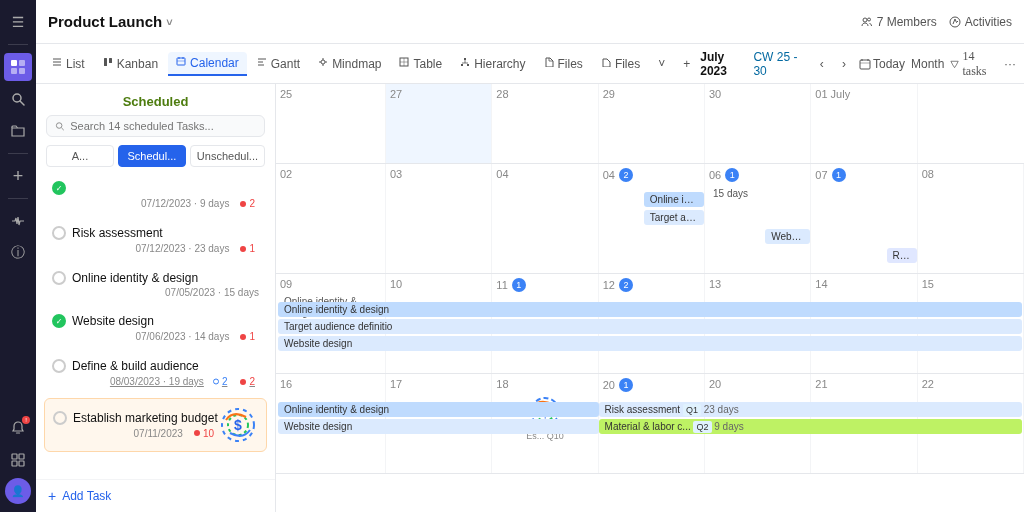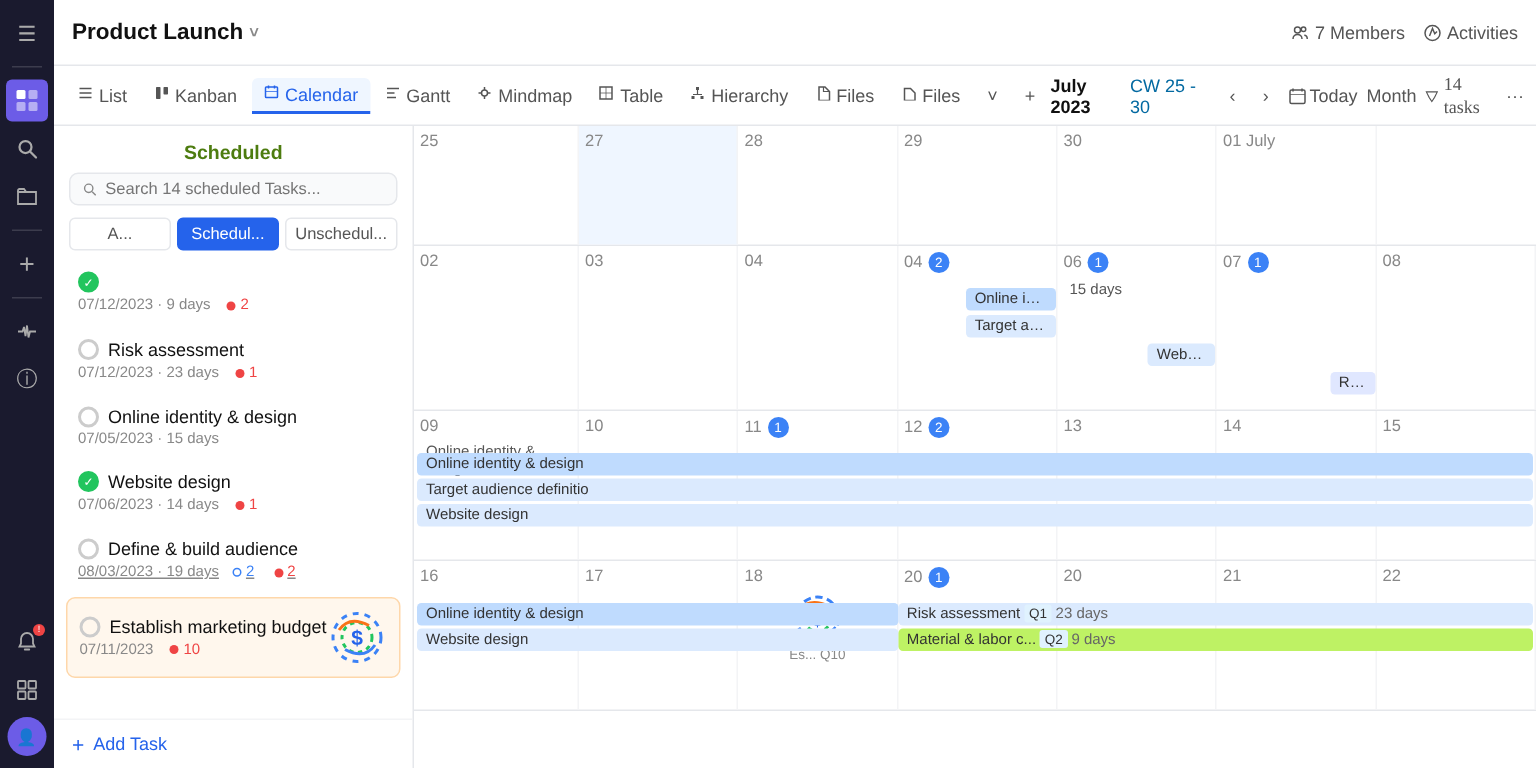--- a/index.html
+++ b/index.html
@@ -64,21 +64,21 @@
       flex: 1; padding: 4px 6px; border-radius: 4px; border: 1px solid #e5e7eb;
       font-size: 11px; cursor: pointer; background: #fff; color: #555; text-align: center;
     }
     .sidebar-tab-btn.active { background: #2563eb; color: #fff; border-color: #2563eb; }
     .task-list { flex: 1; overflow-y: auto; padding: 0 8px; }
     .task-item { padding: 6px 8px; border-radius: 6px; margin-bottom: 4px; cursor: pointer; }
     .task-item.highlighted { background: #fff7ed; border: 1px solid #fed7aa; }
     .task-name { font-size: 12px; font-weight: 500; color: #111; display: flex; align-items: center; gap: 6px; }
     .task-check { width: 14px; height: 14px; border-radius: 50%; border: 2px solid #ccc; flex-shrink: 0; }
     .task-check.done { background: #22c55e; border-color: #22c55e; display: flex; align-items: center; justify-content: center; color: #fff; font-size: 8px; }
-    .task-meta { font-size: 10px; color: #888; margin-top: 2px; display: flex; align-items: center; gap: 6px; }
+    .task-meta { font-size: 10px; color: #888; margin-top: 2px; display: flex; align-items: center; gap: 6px; justify-content: flex-end; }
     .badge { display: inline-flex; align-items: center; gap: 2px; font-size: 10px; padding: 1px 4px; border-radius: 3px; }
     .badge.red { color: #ef4444; }
     .badge.blue { color: #3b82f6; }
     .add-task-btn { display: flex; align-items: center; gap: 6px; padding: 8px 12px; color: #2563eb; font-size: 12px; cursor: pointer; border-top: 1px solid #f3f4f6; }
 
     
     .calendar-area { flex: 1; display: flex; flex-direction: column; overflow: hidden; }
     .cal-header { display: grid; grid-template-columns: 110px repeat(6, 1fr); border-bottom: 1px solid #e5e7eb; background: #fff; }
     .cal-header-cell { padding: 8px 10px; font-size: 11px; font-weight: 600; color: #555; border-right: 1px solid #f3f4f6; }
     .cal-body { flex: 1; overflow-y: auto; }

